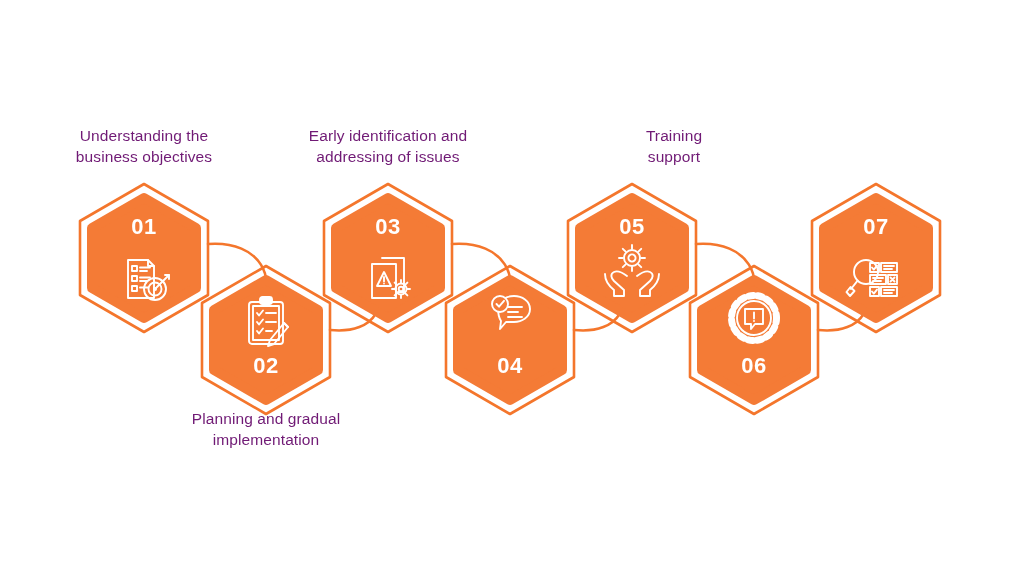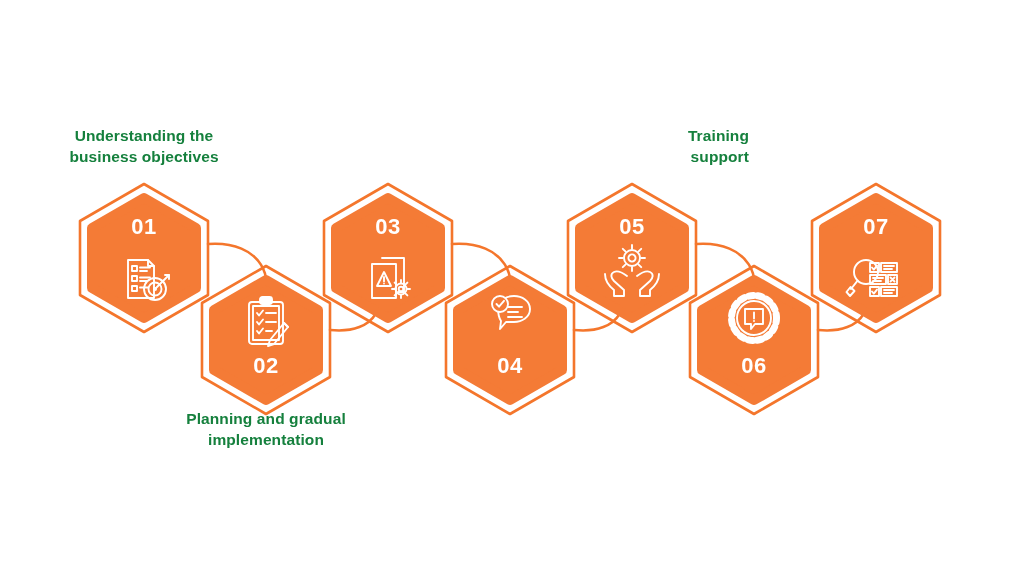--- a/index.html
+++ b/index.html
@@ -21,30 +21,29 @@
   }
   #diagram-svg {
     position: absolute;
     left: 0;
     top: 0;
     width: 1024px;
     height: 576px;
   }
   .label {
     position: absolute;
-    color: #15803d;
+    color: #701a75;
     font-size: 15.5px;
     line-height: 1.35;
     font-family: "Liberation Sans", sans-serif;
     white-space: pre-line;
     letter-spacing: 0.1px;
-    font-weight: bold;
   }
   .label.center { text-align: center; }
-  .label.left   { text-align: right; }
+  .label.left   { text-align: center; }
   .step-number {
     fill: #ffffff;
     font-family: "Liberation Sans", sans-serif;
     font-size: 22px;
     font-weight: bold;
     text-anchor: middle;
     letter-spacing: 0.5px;
   }
 </style>
 </head>
@@ -208,20 +207,22 @@
       </g>
     </g>
   </svg>
 
   <div class="label center" style="left:44px; top:126px; width:200px;">Understanding the
 business objectives</div>
 
   <div class="label center" style="left:166px; top:409px; width:200px;">Planning and gradual
 implementation</div>
 
+  <div class="label center" style="left:283px; top:126px; width:210px;">Early identification and
+addressing of issues</div>
 
 
   <div class="label left" style="left:599px; top:126px; width:150px;">Training
 support</div>
 
 
 
 </div>
 
 </body></html>

